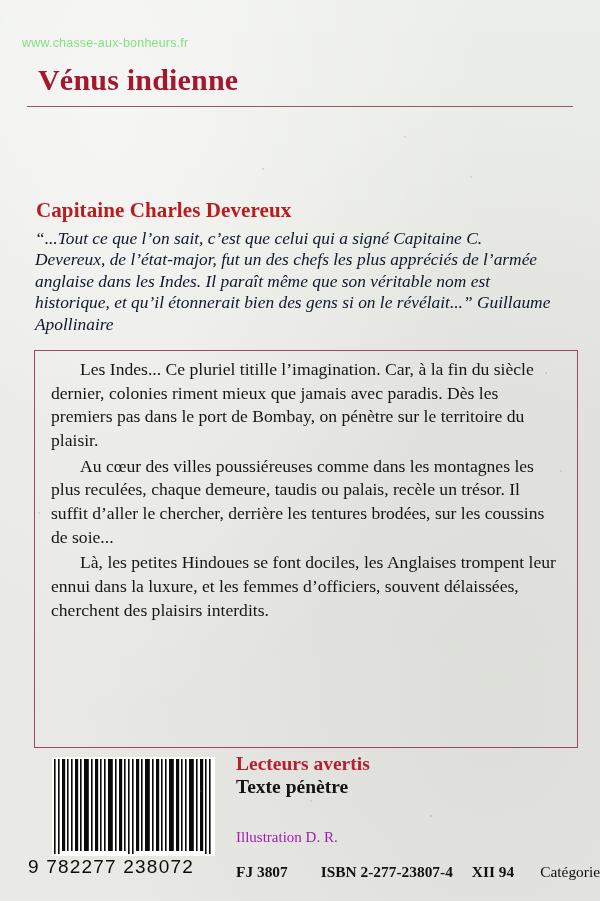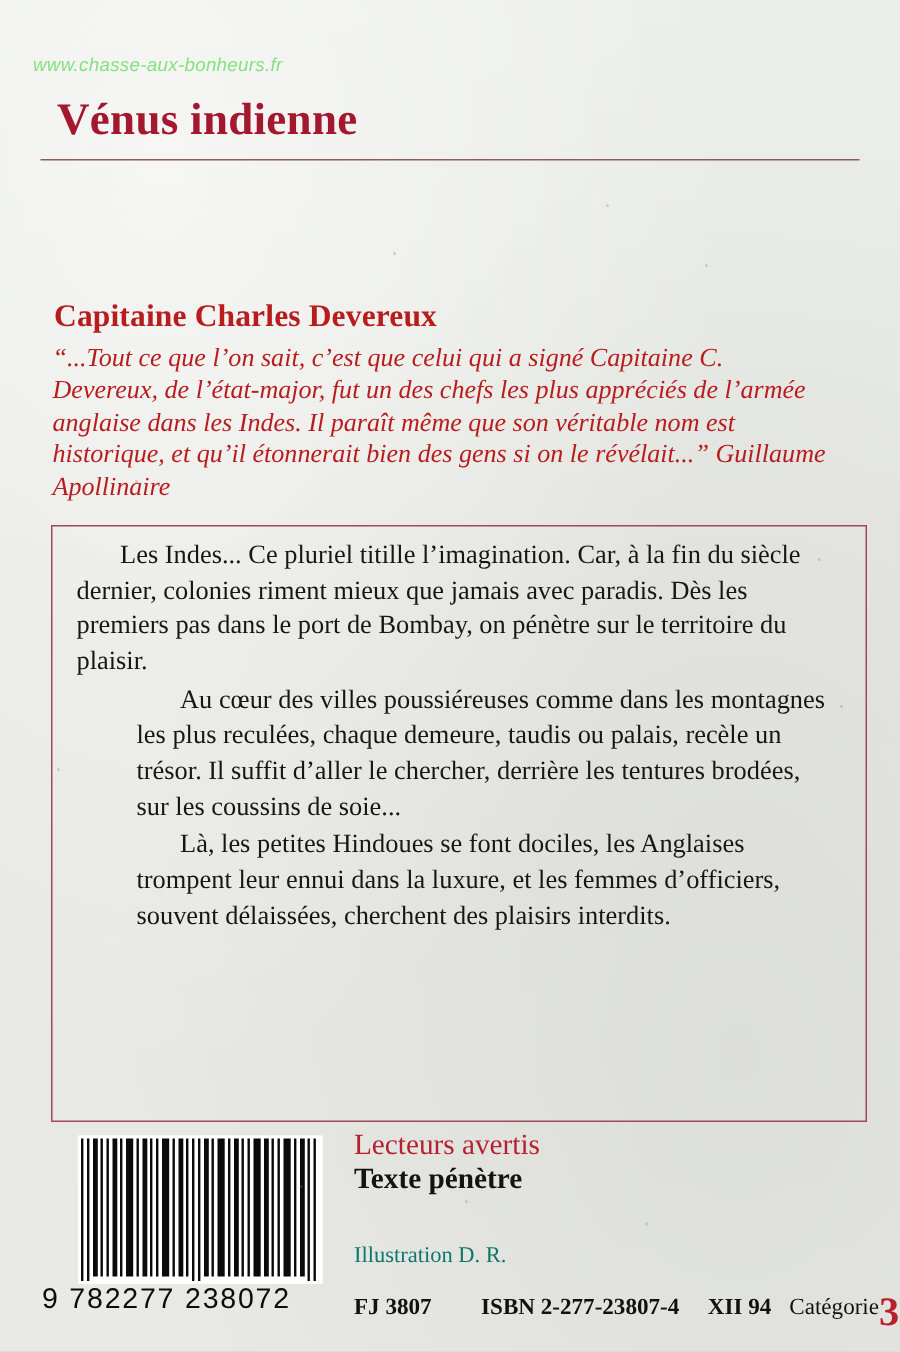--- a/index.html
+++ b/index.html
@@ -32,21 +32,20 @@
   .watermark {
     position: absolute;
     left: 22px;
     top: 36px;
     font-family: "Liberation Sans", "DejaVu Sans", sans-serif;
     font-size: 12.5px;
     letter-spacing: 0.2px;
     color: #7de07a;
     opacity: 0.95;
     white-space: nowrap;
-    font-style: italic;
   }
 
   .title {
     position: absolute;
     left: 38px;
     top: 63px;
     font-size: 30px;
     font-weight: 700;
     color: #a3172f;
     letter-spacing: 0.2px;
@@ -72,21 +71,21 @@
     white-space: nowrap;
   }
   .quote {
     position: absolute;
     left: 35px;
     top: 228px;
     width: 520px;
     font-style: italic;
     font-size: 17.4px;
     line-height: 1.235;
-    color: #b91c1c;
+    color: #0f172a;
   }
 
   .blurb-box {
     position: absolute;
     left: 34px;
     top: 350px;
     width: 544px;
     height: 398px;
     border: 1.5px solid #a0495b;
     box-sizing: border-box;
@@ -97,21 +96,21 @@
     top: 358px;
     width: 508px;
     font-size: 17.6px;
     line-height: 1.345;
     color: #161616;
   }
   .blurb p {
     margin: 0;
     text-indent: 1.65em;
   }
-  .blurb p + p { margin-top: 0.12em; margin-left: 40px; }
+  .blurb p + p { margin-top: 0.12em; }
 
   .barcode {
     position: absolute;
     left: 52px;
     top: 757px;
     width: 163px;
     height: 99px;
     background: #ffffff;
   }
   .barcode .bars {
@@ -129,57 +128,57 @@
     letter-spacing: 1.2px;
     color: #0c0c0c;
     white-space: nowrap;
   }
 
   .lecteurs {
     position: absolute;
     left: 236px;
     top: 753px;
     font-size: 19.5px;
-    font-weight: 400;
+    font-weight: 700;
     color: #b61f30;
     white-space: nowrap;
   }
   .integral {
     position: absolute;
     left: 236px;
     top: 776px;
     font-size: 19.5px;
     font-weight: 700;
     color: #131313;
     white-space: nowrap;
   }
   .illustration {
     position: absolute;
     left: 236px;
     top: 829px;
     font-size: 15px;
-    color: #0f766e;
+    color: #a21caf;
     white-space: nowrap;
   }
 
   .footline {
     position: absolute;
     left: 236px;
     top: 861px;
     display: flex;
     align-items: center;
     gap: 0;
     font-size: 15.4px;
     font-weight: 700;
     color: #111;
     white-space: nowrap;
   }
   .footline .fj { margin-right: 17px; }
   .footline .isbn { margin-right: 19px; margin-left: 16px; }
-  .footline .date { margin-right: 12px; }
+  .footline .date { margin-right: 26px; }
   .footline .cat-label {
     font-weight: 400;
     font-size: 15.4px;
     margin-right: 0;
   }
   .footline .cat-num {
     font-size: 27px;
     font-weight: 700;
     color: #b8202f;
     line-height: 0.8;

